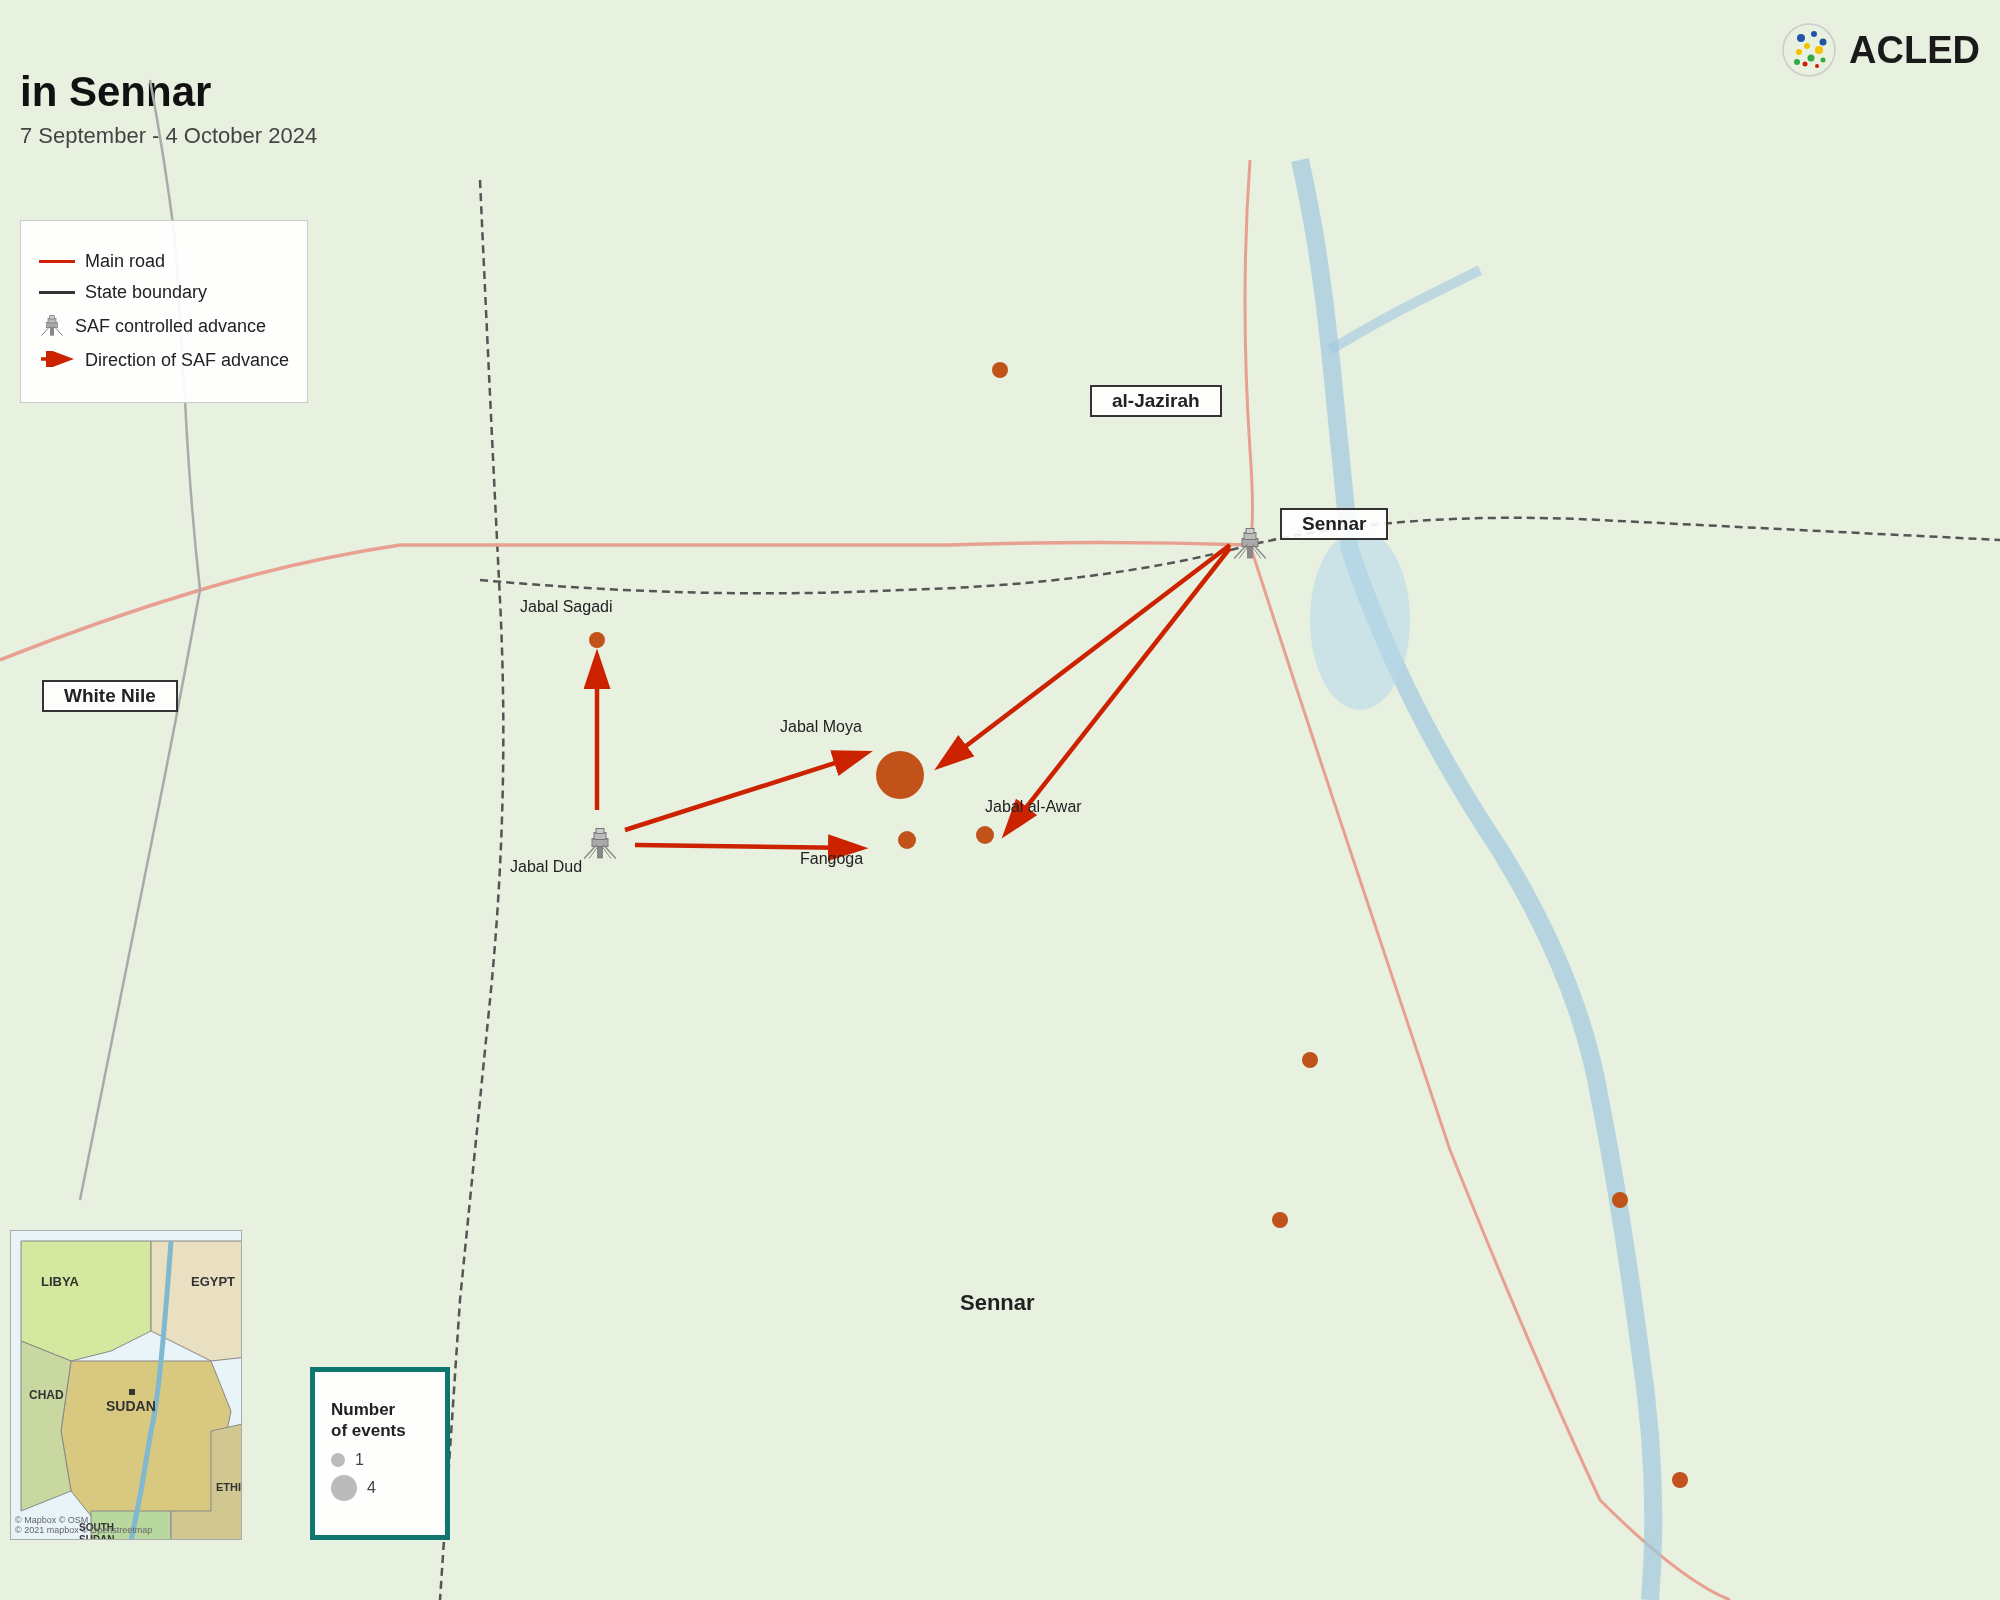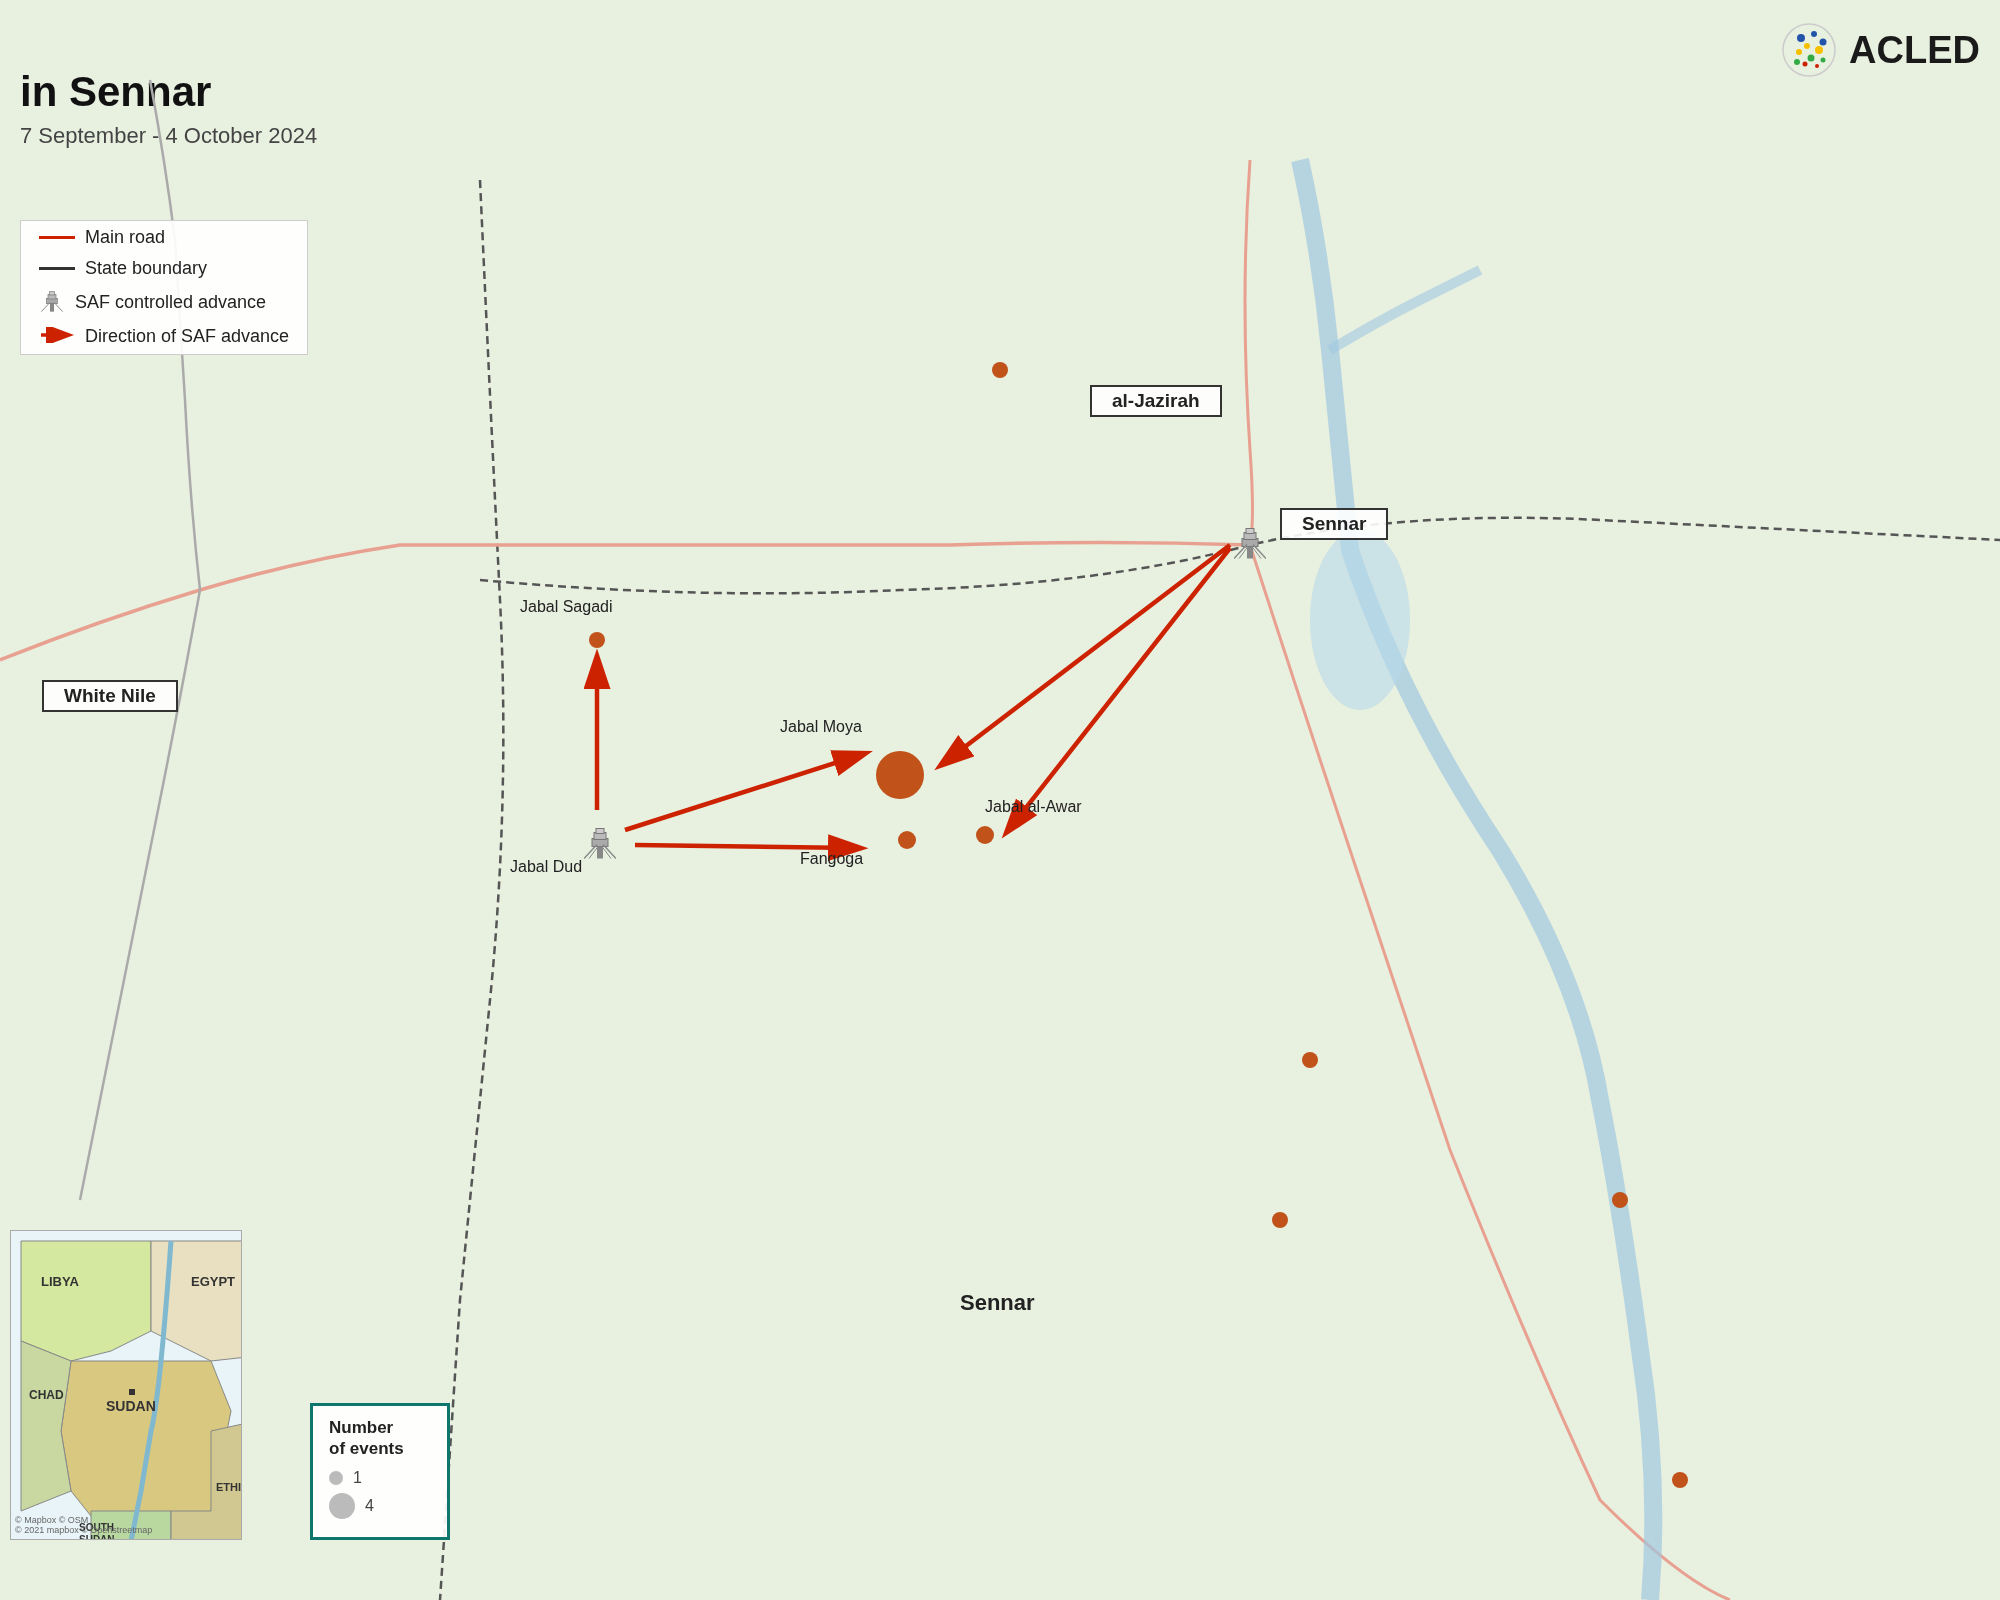--- a/index.html
+++ b/index.html
@@ -62,21 +62,21 @@
       overflow: hidden;
     }
 
     
     #legend {
       position: absolute;
       top: 220px;
       left: 20px;
       background: rgba(255,255,255,0.92);
       border: 1px solid #ccc;
-      padding: 6px 18px;
+      padding: 30px 18px;
       z-index: 20;
       min-width: 220px;
     }
     .legend-item {
       display: flex;
       align-items: center;
       margin-bottom: 10px;
       font-size: 18px;
       color: #222;
     }
@@ -136,22 +136,22 @@
       font-size: 9px;
       color: #666;
     }
 
     
     #events-legend {
       position: absolute;
       bottom: 60px;
       left: 310px;
       background: rgba(255,255,255,0.92);
-      border: 3px solid #0f766e;
-      padding: 12px 16px;
+      border: 5px solid #0f766e;
+      padding: 28px 16px;
       z-index: 20;
       min-width: 140px;
     }
     #events-legend .ev-title {
       font-size: 17px;
       font-weight: bold;
       color: #222;
       margin-bottom: 10px;
       line-height: 1.2;
     }

